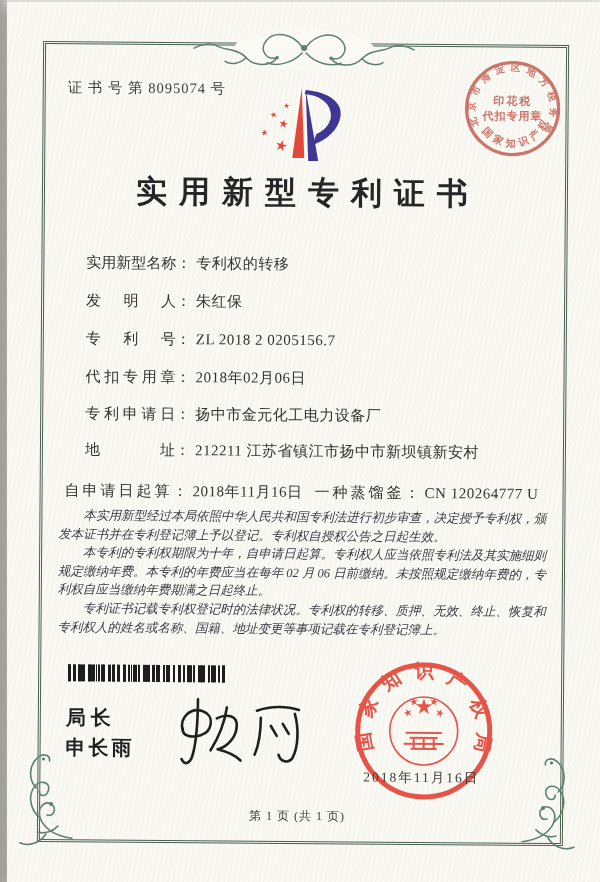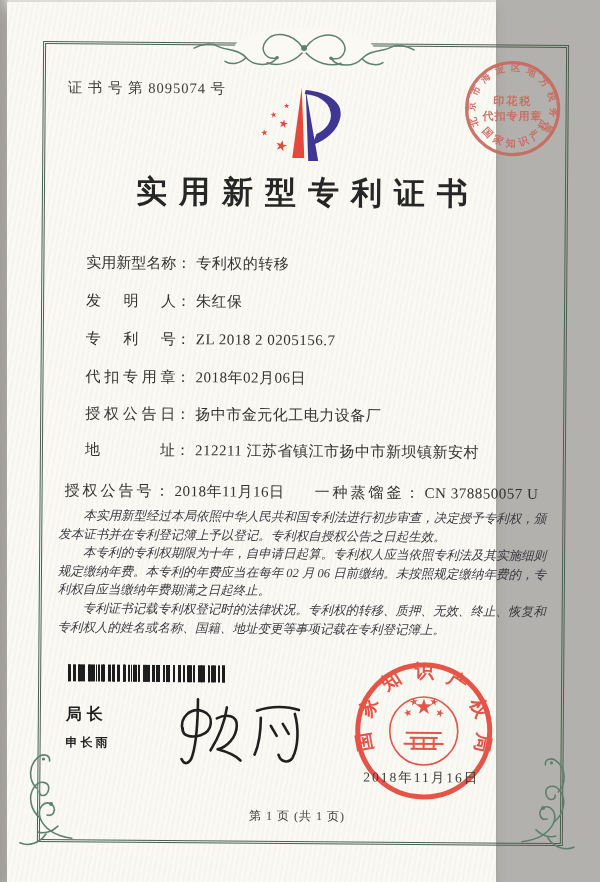--- a/index.html
+++ b/index.html
@@ -1,16 +1,16 @@
 <!DOCTYPE html>
 <html><head>
 <meta charset="utf-8">
 <style>
   html,body{margin:0;padding:0;width:600px;height:882px;overflow:hidden;background:#b3b1ad;}
-  .photo{position:relative;width:496px;height:882px;background:linear-gradient(90deg,#aeaca8 0,#c6c4c0 6px,#e6e4df 9px);font-family:"Liberation Serif","DejaVu Serif",serif;}
+  .photo{position:relative;width:600px;height:882px;background:linear-gradient(90deg,#aeaca8 0,#c6c4c0 6px,#e6e4df 9px);font-family:"Liberation Serif","DejaVu Serif",serif;}
   .paper{position:absolute;left:7px;top:2px;right:0;bottom:0;
     background:#faf9f3;
     background-image:repeating-linear-gradient(100deg,rgba(176,190,176,0.06) 0 2px,rgba(255,255,255,0) 2px 5px);
     box-shadow:-4px 6px 12px rgba(60,58,52,.35);}
   .tilt{position:absolute;inset:0;transform:rotate(0.45deg);transform-origin:295px 440px;}
   .frame{position:absolute;left:33px;top:41px;width:520px;height:795px;border:3px double #49604f;}
   .orn{position:absolute;}
   .cert-no{position:absolute;left:58px;top:78px;font-size:14.5px;color:#3d3d3d;letter-spacing:1px;}
   .title{position:absolute;left:33px;top:170px;width:520px;margin:0;text-align:center;
     font-size:31px;font-weight:700;color:#262626;letter-spacing:12px;text-indent:12px;}
@@ -22,22 +22,22 @@
   .grant-right{position:absolute;left:250px;top:0;}
   .grant-row .glabel{letter-spacing:3px;}
   .bodytext{position:absolute;left:52px;top:506px;width:488px;font-size:12.5px;line-height:18.6px;
     color:#3a3a42;font-style:italic;text-align:justify;}
   .bodytext p{margin:0;text-indent:2em;}
   .barcode{position:absolute;left:63px;top:664px;width:157px;height:17px;
     background:
       repeating-linear-gradient(90deg,#1d1d1d 0 2px,rgba(0,0,0,0) 2px 5px),
       repeating-linear-gradient(90deg,#1d1d1d 0 3px,rgba(0,0,0,0) 3px 11px),
       repeating-linear-gradient(90deg,#1d1d1d 0 1px,rgba(0,0,0,0) 1px 7px);}
-  .signer-title{position:absolute;left:61px;top:704px;font-size:16px;font-weight:700;color:#1f1f1f;letter-spacing:5px;}
-  .signer-name{position:absolute;left:61px;top:734px;font-size:12px;font-weight:700;color:#1f1f1f;letter-spacing:3px;}
+  .signer-title{position:absolute;left:61px;top:704px;font-size:20px;font-weight:700;color:#1f1f1f;letter-spacing:5px;}
+  .signer-name{position:absolute;left:61px;top:734px;font-size:20px;font-weight:700;color:#1f1f1f;letter-spacing:3px;}
   .signature{position:absolute;left:160px;top:692px;}
   .seal{position:absolute;left:339px;top:648px;}
   .tax-stamp{position:absolute;left:443px;top:45px;opacity:.92;}
   .logo{position:absolute;left:241px;top:80px;}
   .footer{position:absolute;left:33px;top:806px;width:520px;text-align:center;font-size:12px;color:#3d3d3d;letter-spacing:1px;}
   svg text{font-family:"Liberation Serif","DejaVu Serif",serif;}
 </style>
 </head>
 <body>
 
@@ -120,32 +120,32 @@
       <div class="field-row" style="top:291px">
         <span class="flabel">发明人</span><span class="colon">：</span><span class="fvalue">朱红保</span>
       </div>
       <div class="field-row" style="top:329px">
         <span class="flabel">专利号</span><span class="colon">：</span><span class="fvalue">ZL 2018 2 0205156.7</span>
       </div>
       <div class="field-row" style="top:367px">
         <span class="flabel">代扣专用章</span><span class="colon">：</span><span class="fvalue">2018年02月06日</span>
       </div>
       <div class="field-row" style="top:404px">
-        <span class="flabel">授权公告日</span><span class="colon">：</span><span class="fvalue">扬中市金元化工电力设备厂</span>
+        <span class="flabel">专利申请日</span><span class="colon">：</span><span class="fvalue">扬中市金元化工电力设备厂</span>
       </div>
       <div class="field-row" style="top:440px">
         <span class="flabel">地址</span><span class="colon">：</span><span class="fvalue">212211 江苏省镇江市扬中市新坝镇新安村</span>
       </div>
 
       <div class="grant-row">
         <span>
-          <span class="glabel">授权公告号</span><span>：</span><span class="fvalue">2018年11月16日</span>
+          <span class="glabel">自申请日起算</span><span>：</span><span class="fvalue">2018年11月16日</span>
         </span>
         <span class="grant-right">
-          <span class="glabel">一种蒸馏釜</span><span>：</span><span class="fvalue">CN 378850057 U</span>
+          <span class="glabel">一种蒸馏釜</span><span>：</span><span class="fvalue">CN 120264777 U</span>
         </span>
       </div>
 
       <div class="bodytext">
         <p>本实用新型经过本局依照中华人民共和国专利法进行初步审查，决定授予专利权，颁发本证书并在专利登记簿上予以登记。专利权自授权公告之日起生效。</p>
         <p>本专利的专利权期限为十年，自申请日起算。专利权人应当依照专利法及其实施细则规定缴纳年费。本专利的年费应当在每年 02 月 06 日前缴纳。未按照规定缴纳年费的，专利权自应当缴纳年费期满之日起终止。</p>
         <p>专利证书记载专利权登记时的法律状况。专利权的转移、质押、无效、终止、恢复和专利权人的姓名或名称、国籍、地址变更等事项记载在专利登记簿上。</p>
       </div>
 
       <div class="barcode"></div>

